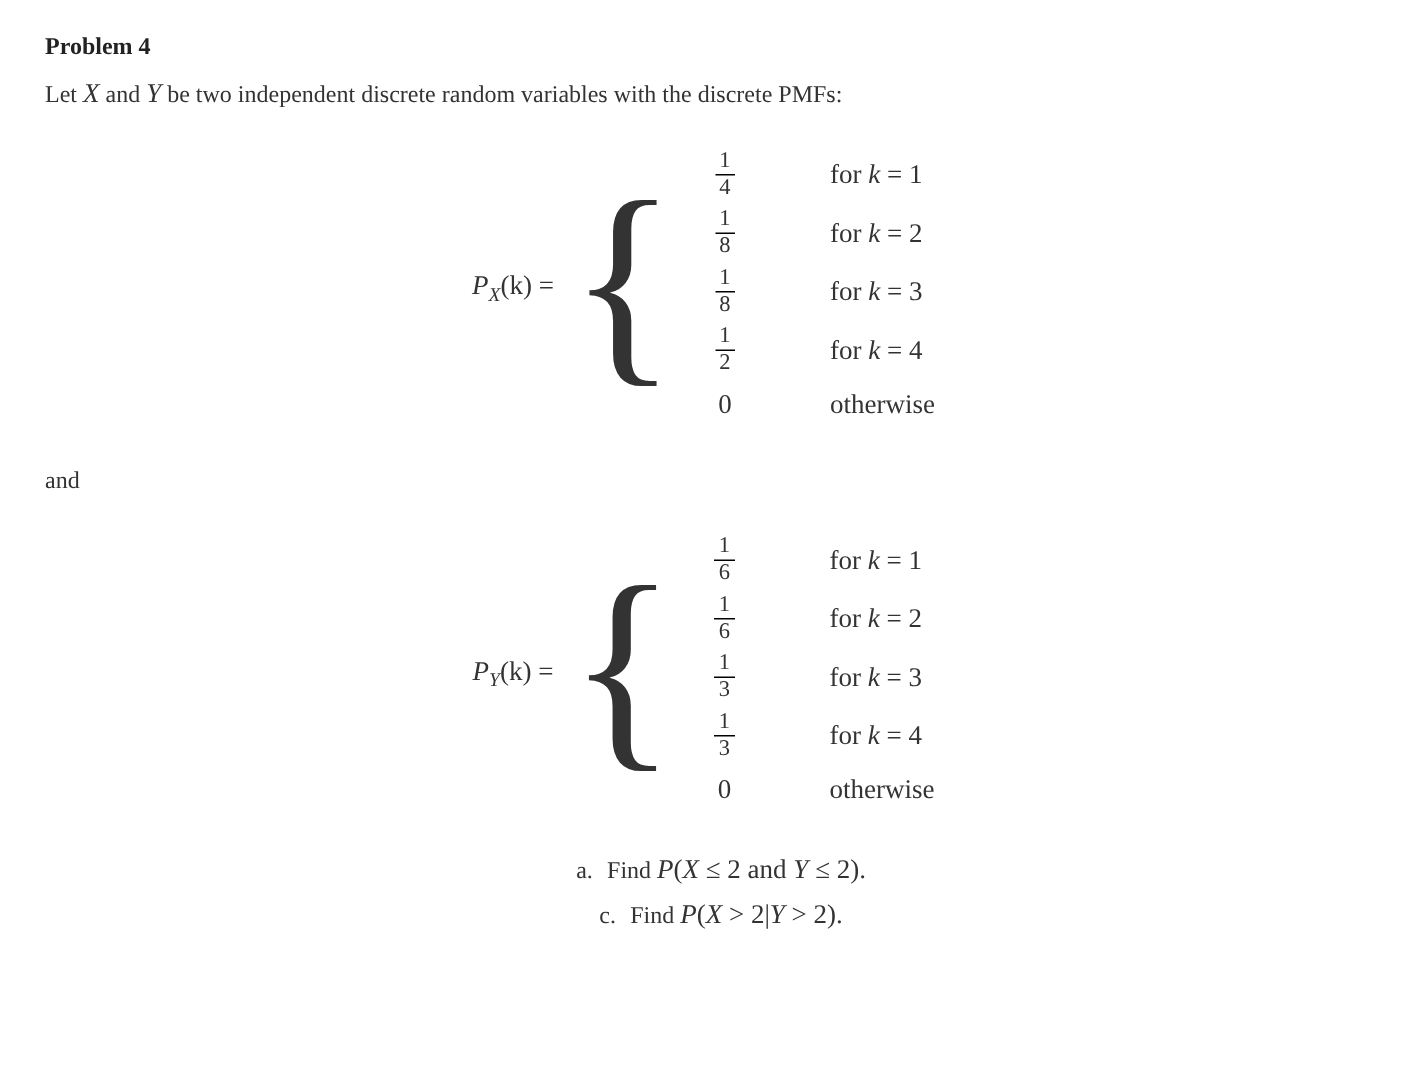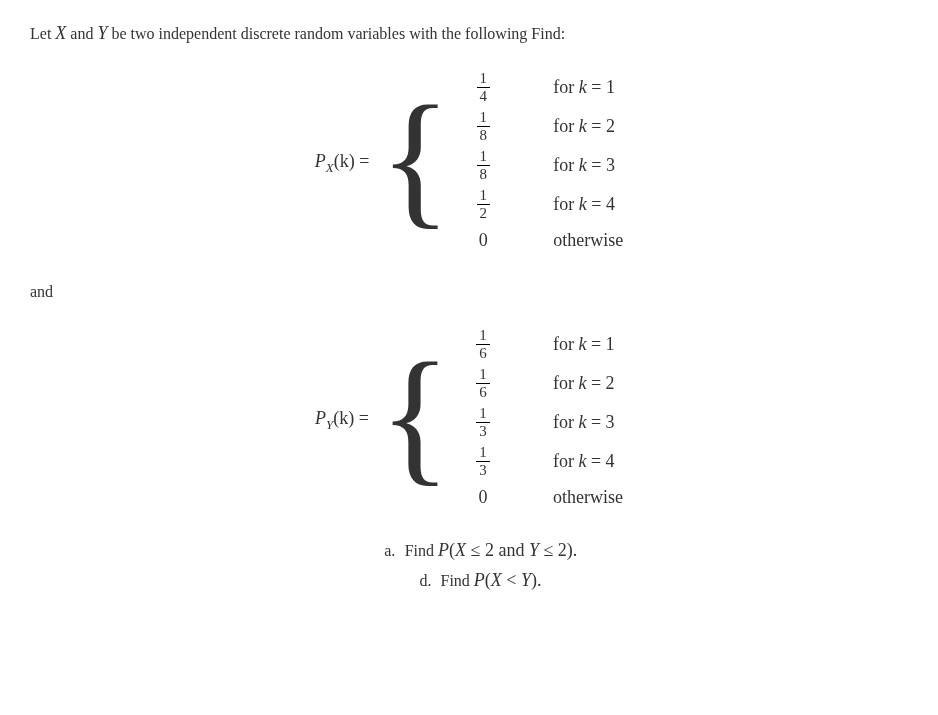--- a/index.html
+++ b/index.html
@@ -124,23 +124,24 @@
     .mathexpr {
       font-family: 'Times New Roman', serif;
       font-size: 18px;
     }
   </style>
 </head>
 <body>
 
 <div>
 
+  <div class="problem-title">Problem 4</div>
 
   <div class="intro">
-    <span>Let </span><span class="mathvar">X</span><span> and </span><span class="mathvar">Y</span><span> be two independent discrete random variables with the following Find:</span>
+    <span>Let </span><span class="mathvar">X</span><span> and </span><span class="mathvar">Y</span><span> be two independent discrete random variables with the discrete PMFs:</span>
   </div>
 
   <div class="pmf-block">
     <div class="pmf-left">
       <span>P</span><span class="pmf-sub">X</span><span style="font-style:normal">(k) = </span>
     </div>
     <div class="brace-wrap">
       <div class="brace">{</div>
       <div class="pmf-cases">
         <div class="pmf-row">
@@ -240,19 +241,19 @@
     </div>
   </div>
 
   <div class="questions">
     <ol>
       <li>
         <span class="qlabel">a.</span>
         <span>Find </span><span class="mathexpr"><span style="font-style:italic">P</span>(<span style="font-style:italic">X</span> ≤ 2 and <span style="font-style:italic">Y</span> ≤ 2).</span>
       </li>
       <li>
-        <span class="qlabel">d.</span>
-        <span>Find </span><span class="mathexpr"><span style="font-style:italic">P</span>(<span style="font-style:italic">X</span> &lt; <span style="font-style:italic">Y</span>).</span>
+        <span class="qlabel">c.</span>
+        <span>Find </span><span class="mathexpr"><span style="font-style:italic">P</span>(<span style="font-style:italic">X</span> &gt; 2|<span style="font-style:italic">Y</span> &gt; 2).</span>
       </li>
     </ol>
   </div>
 
 </div>
 
 </body></html>

